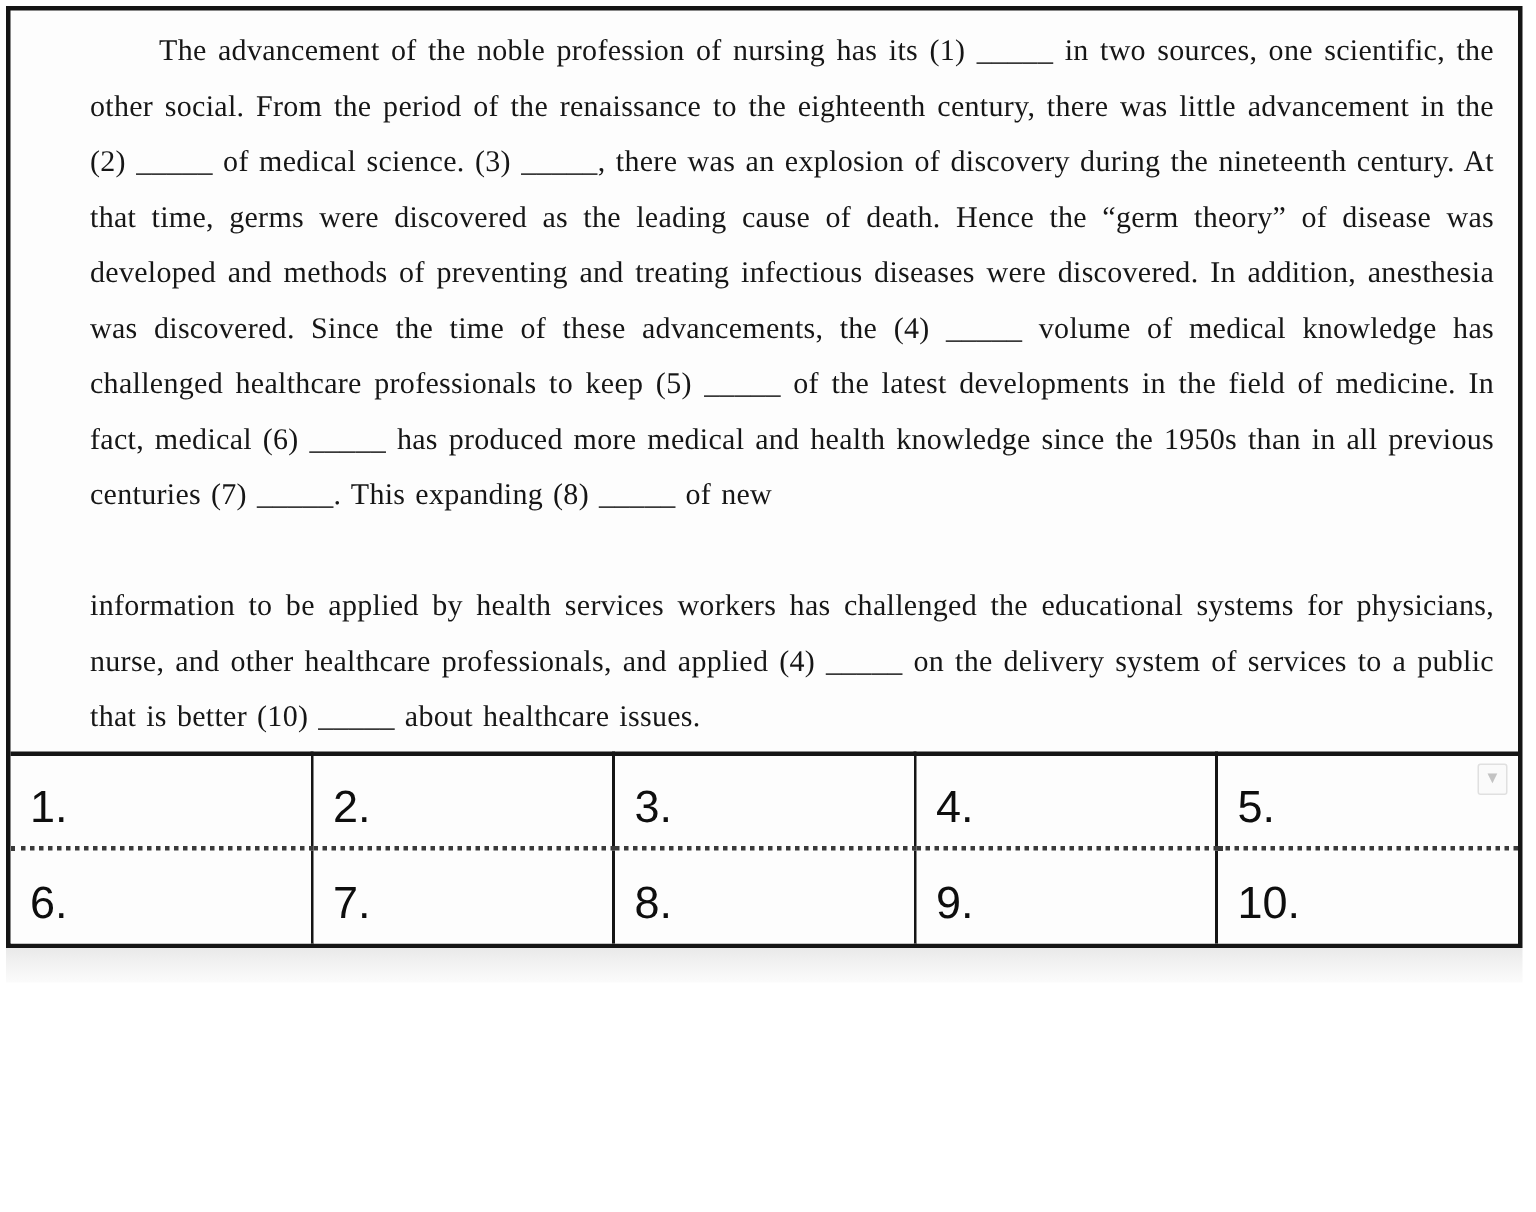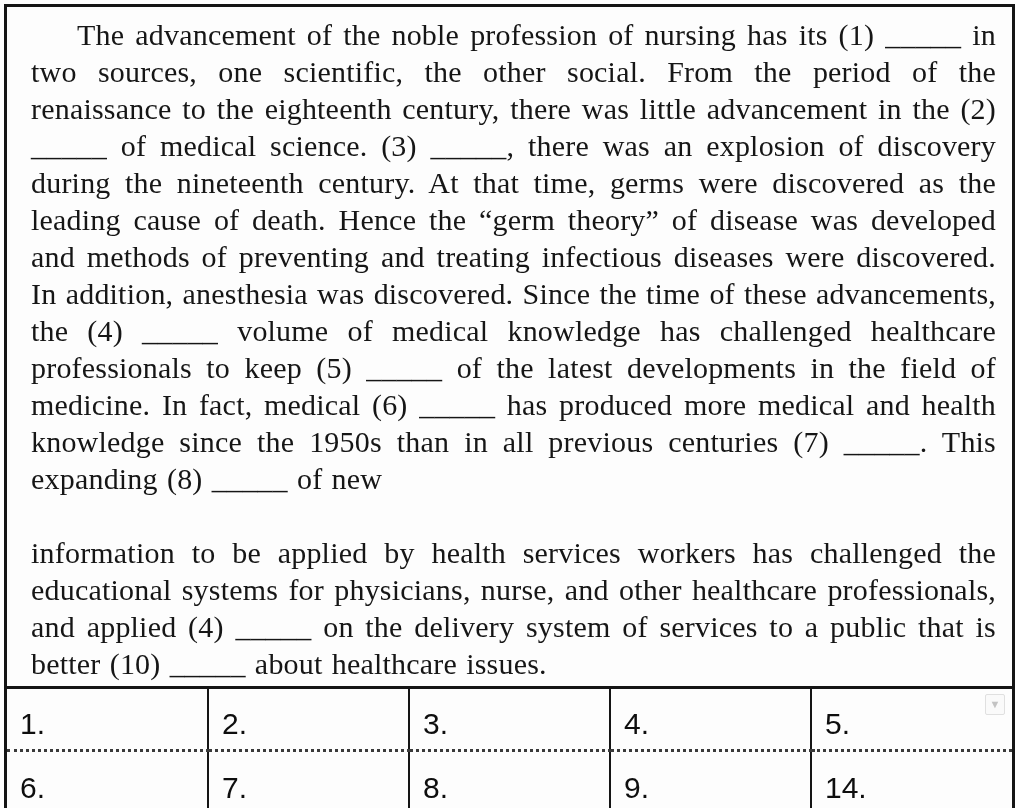--- a/index.html
+++ b/index.html
@@ -17,24 +17,25 @@
     position: relative;
   }
   .frame {
     margin: 4px 9px 0 4px;
     border: 3px solid #151515;
     background: #fdfdfd;
   }
   .text-block {
     padding: 9px 16px 4px 24px;
     font-family: "Liberation Serif", serif;
-    font-size: 30px;
+    font-size: 20px;
     line-height: 37px;
     color: #161616;
     text-align: justify;
+    margin-left: 29px;
   }
   .para { margin: 0; letter-spacing: 0.2px; word-spacing: 1.5px; }
   .para.indent { text-indent: 46px; }
   .para + .para { margin-top: 37px; }
 
   table.answers {
     width: 100%;
     border-collapse: collapse;
     table-layout: fixed;
     border-top: 3px solid #151515;
@@ -116,21 +117,21 @@
           <td>
             <span class="cell-label">7.</span>
           </td>
           <td>
             <span class="cell-label">8.</span>
           </td>
           <td>
             <span class="cell-label">9.</span>
           </td>
           <td>
-            <span class="cell-label">14.</span>
+            <span class="cell-label">10.</span>
           </td>
         </tr>
       </tbody>
     </table>
 
   </div>
 
   <div class="bottom-strip"></div>
 </div>
 

